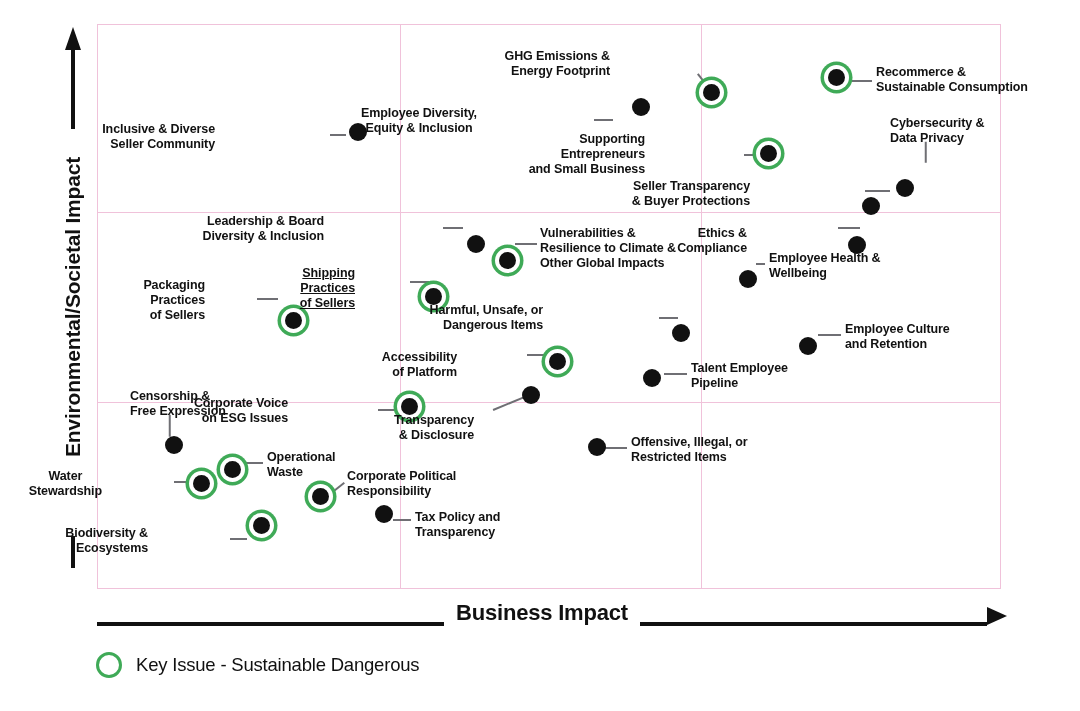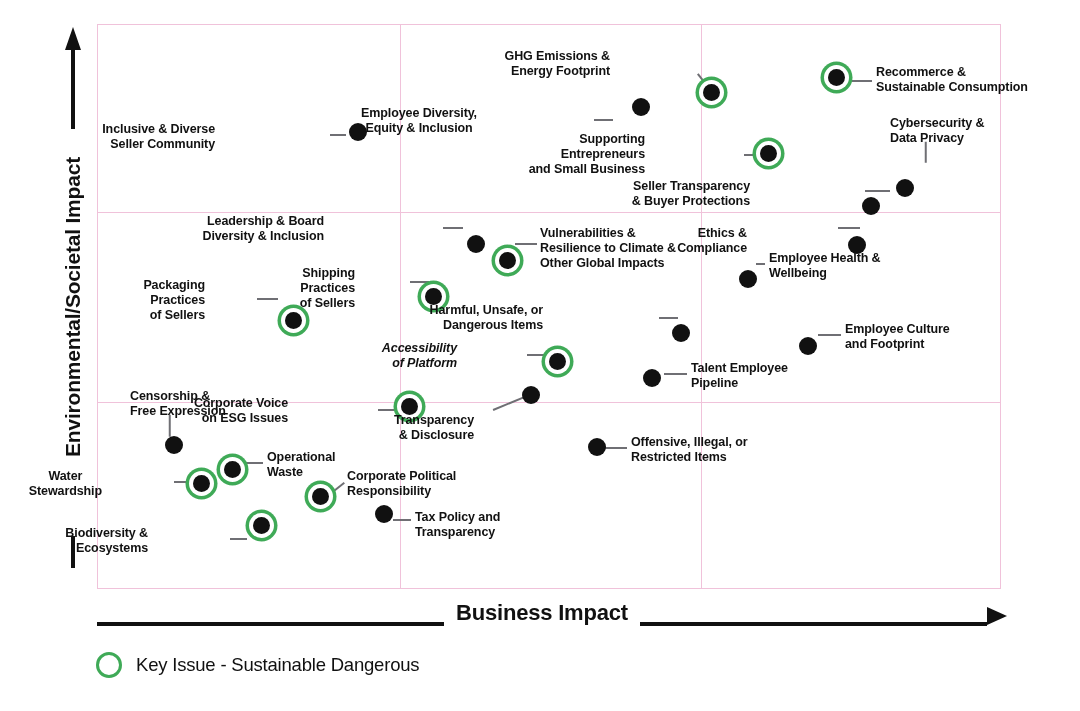--- a/index.html
+++ b/index.html
@@ -216,39 +216,39 @@
       <div class="leader" style="left: 838px; top: 227.25px; width: 22px; transform: rotate(0deg);"></div>
       <div class="marker" style="left: 857.264px; top: 244.915px;"></div>
       <div class="lbl r" style="right: 333px; top: 214px; margin-top: 12px;">Ethics &amp;
 Compliance</div>
       <div class="leader" style="left: 756px; top: 263.25px; width: 9px; transform: rotate(0deg);"></div>
       <div class="marker" style="left: 747.88px; top: 278.815px;"></div>
       <div class="lbl l" style="left: 769px; top: 251px;">Employee Health &amp;
 Wellbeing</div>
       <div class="leader" style="left: 410px; top: 281.25px; width: 19px; transform: rotate(0deg);"></div>
       <div class="marker key" style="left: 433.288px; top: 296.33px;"></div>
-      <div class="lbl r" style="right: 725px; top: 266px;">Shipping
+      <div class="lbl r" style="right: 725px; top: 266px; text-decoration: underline;">Shipping
 Practices
 of Sellers</div>
       <div class="leader" style="left: 257px; top: 298.25px; width: 21px; transform: rotate(0deg);"></div>
       <div class="marker key" style="left: 293.168px; top: 320.06px;"></div>
       <div class="lbl r" style="right: 875px; top: 278px;">Packaging
 Practices
 of Sellers</div>
       <div class="leader" style="left: 659px; top: 317.25px; width: 19px; transform: rotate(0deg);"></div>
       <div class="marker" style="left: 680.984px; top: 333.055px;"></div>
       <div class="lbl r" style="right: 537px; top: 303px;">Harmful, Unsafe, or
 Dangerous Items</div>
       <div class="leader" style="left: 818px; top: 334.25px; width: 23px; transform: rotate(0deg);"></div>
       <div class="marker" style="left: 808.448px; top: 346.05px;"></div>
       <div class="lbl l" style="left: 845px; top: 322px;">Employee Culture
-and Footprint</div>
+and Retention</div>
       <div class="leader" style="left: 527px; top: 354.25px; width: 20px; transform: rotate(0deg);"></div>
       <div class="marker key" style="left: 557.136px; top: 361.87px;"></div>
-      <div class="lbl r" style="right: 623px; top: 341px; font-style: italic;">Accessibility
+      <div class="lbl r" style="right: 623px; top: 350px;">Accessibility
 of Platform</div>
       <div class="leader" style="left: 664px; top: 373.25px; width: 23px; transform: rotate(0deg);"></div>
       <div class="marker" style="left: 652.056px; top: 378.255px;"></div>
       <div class="lbl l" style="left: 691px; top: 361px;">Talent Employee
 Pipeline</div>
       <div class="leader" style="left: 493px; top: 409.25px; width: 36.7696px; transform: rotate(-22.3801deg);"></div>
       <div class="marker" style="left: 530.92px; top: 395.205px;"></div>
       <div class="lbl r" style="right: 606px; top: 413px;">Transparency
 &amp; Disclosure</div>
       <div class="leader" style="left: 378px; top: 409.25px; width: 19px; transform: rotate(0deg);"></div>

